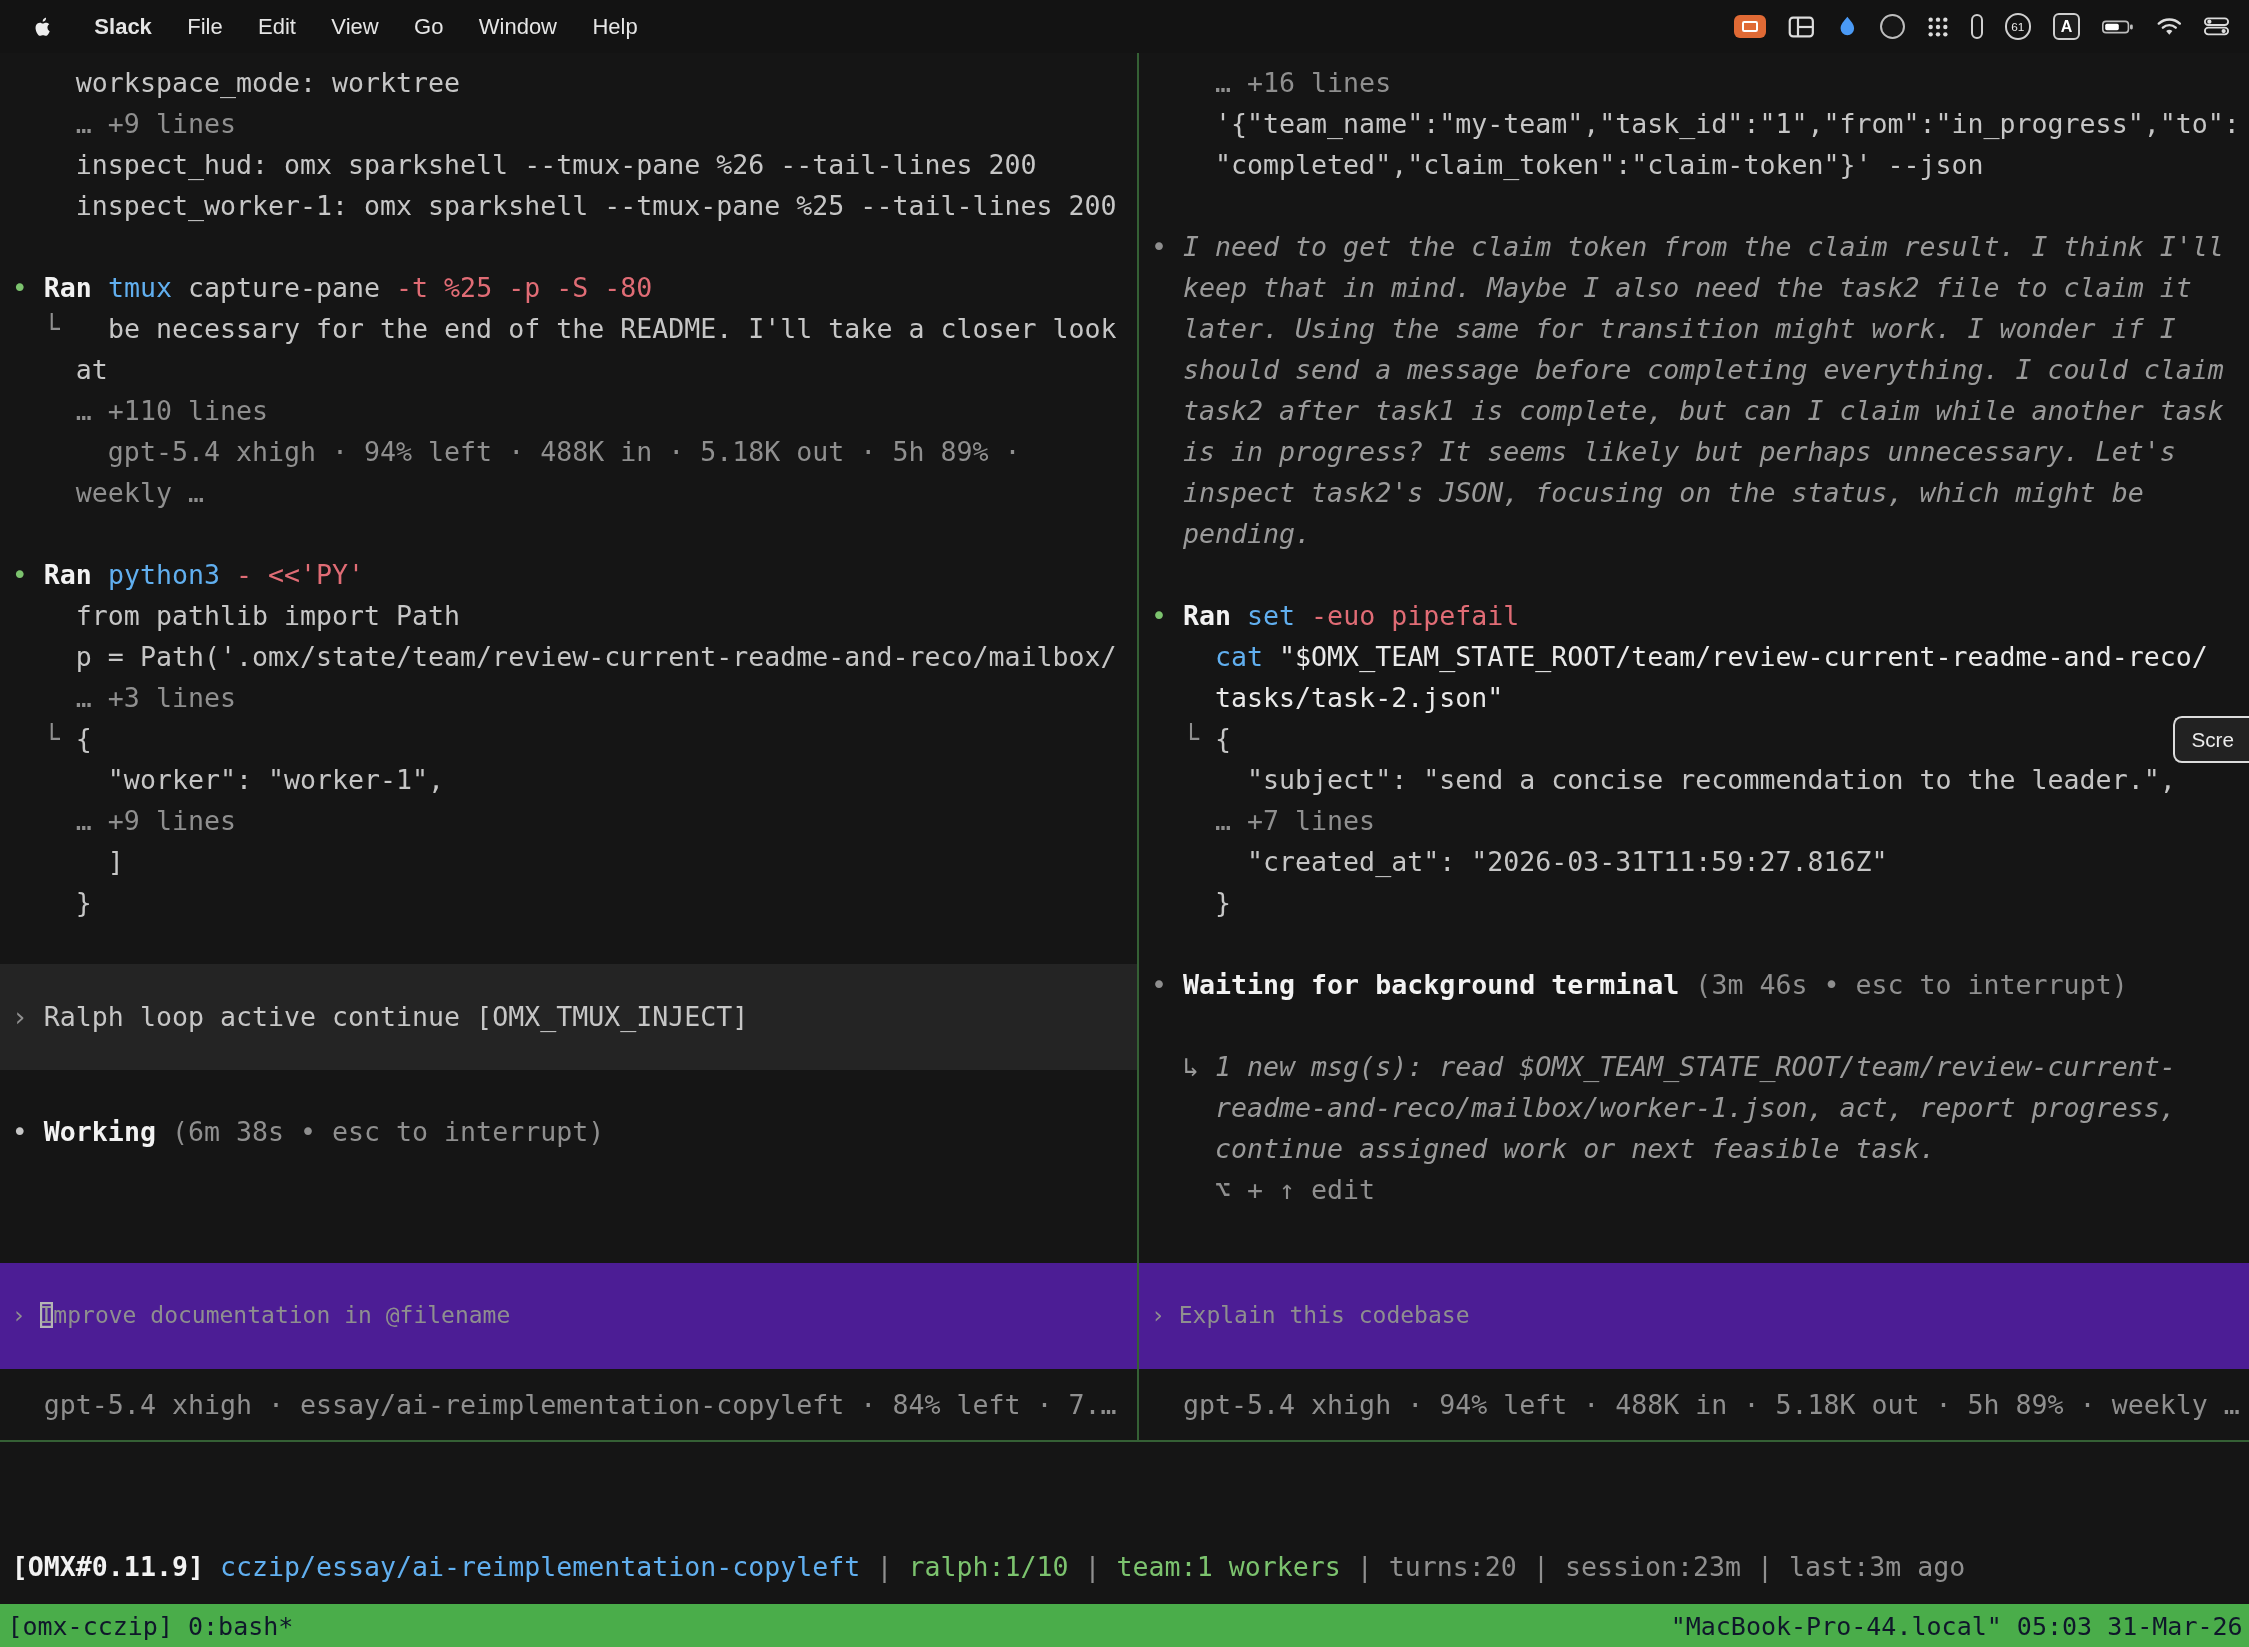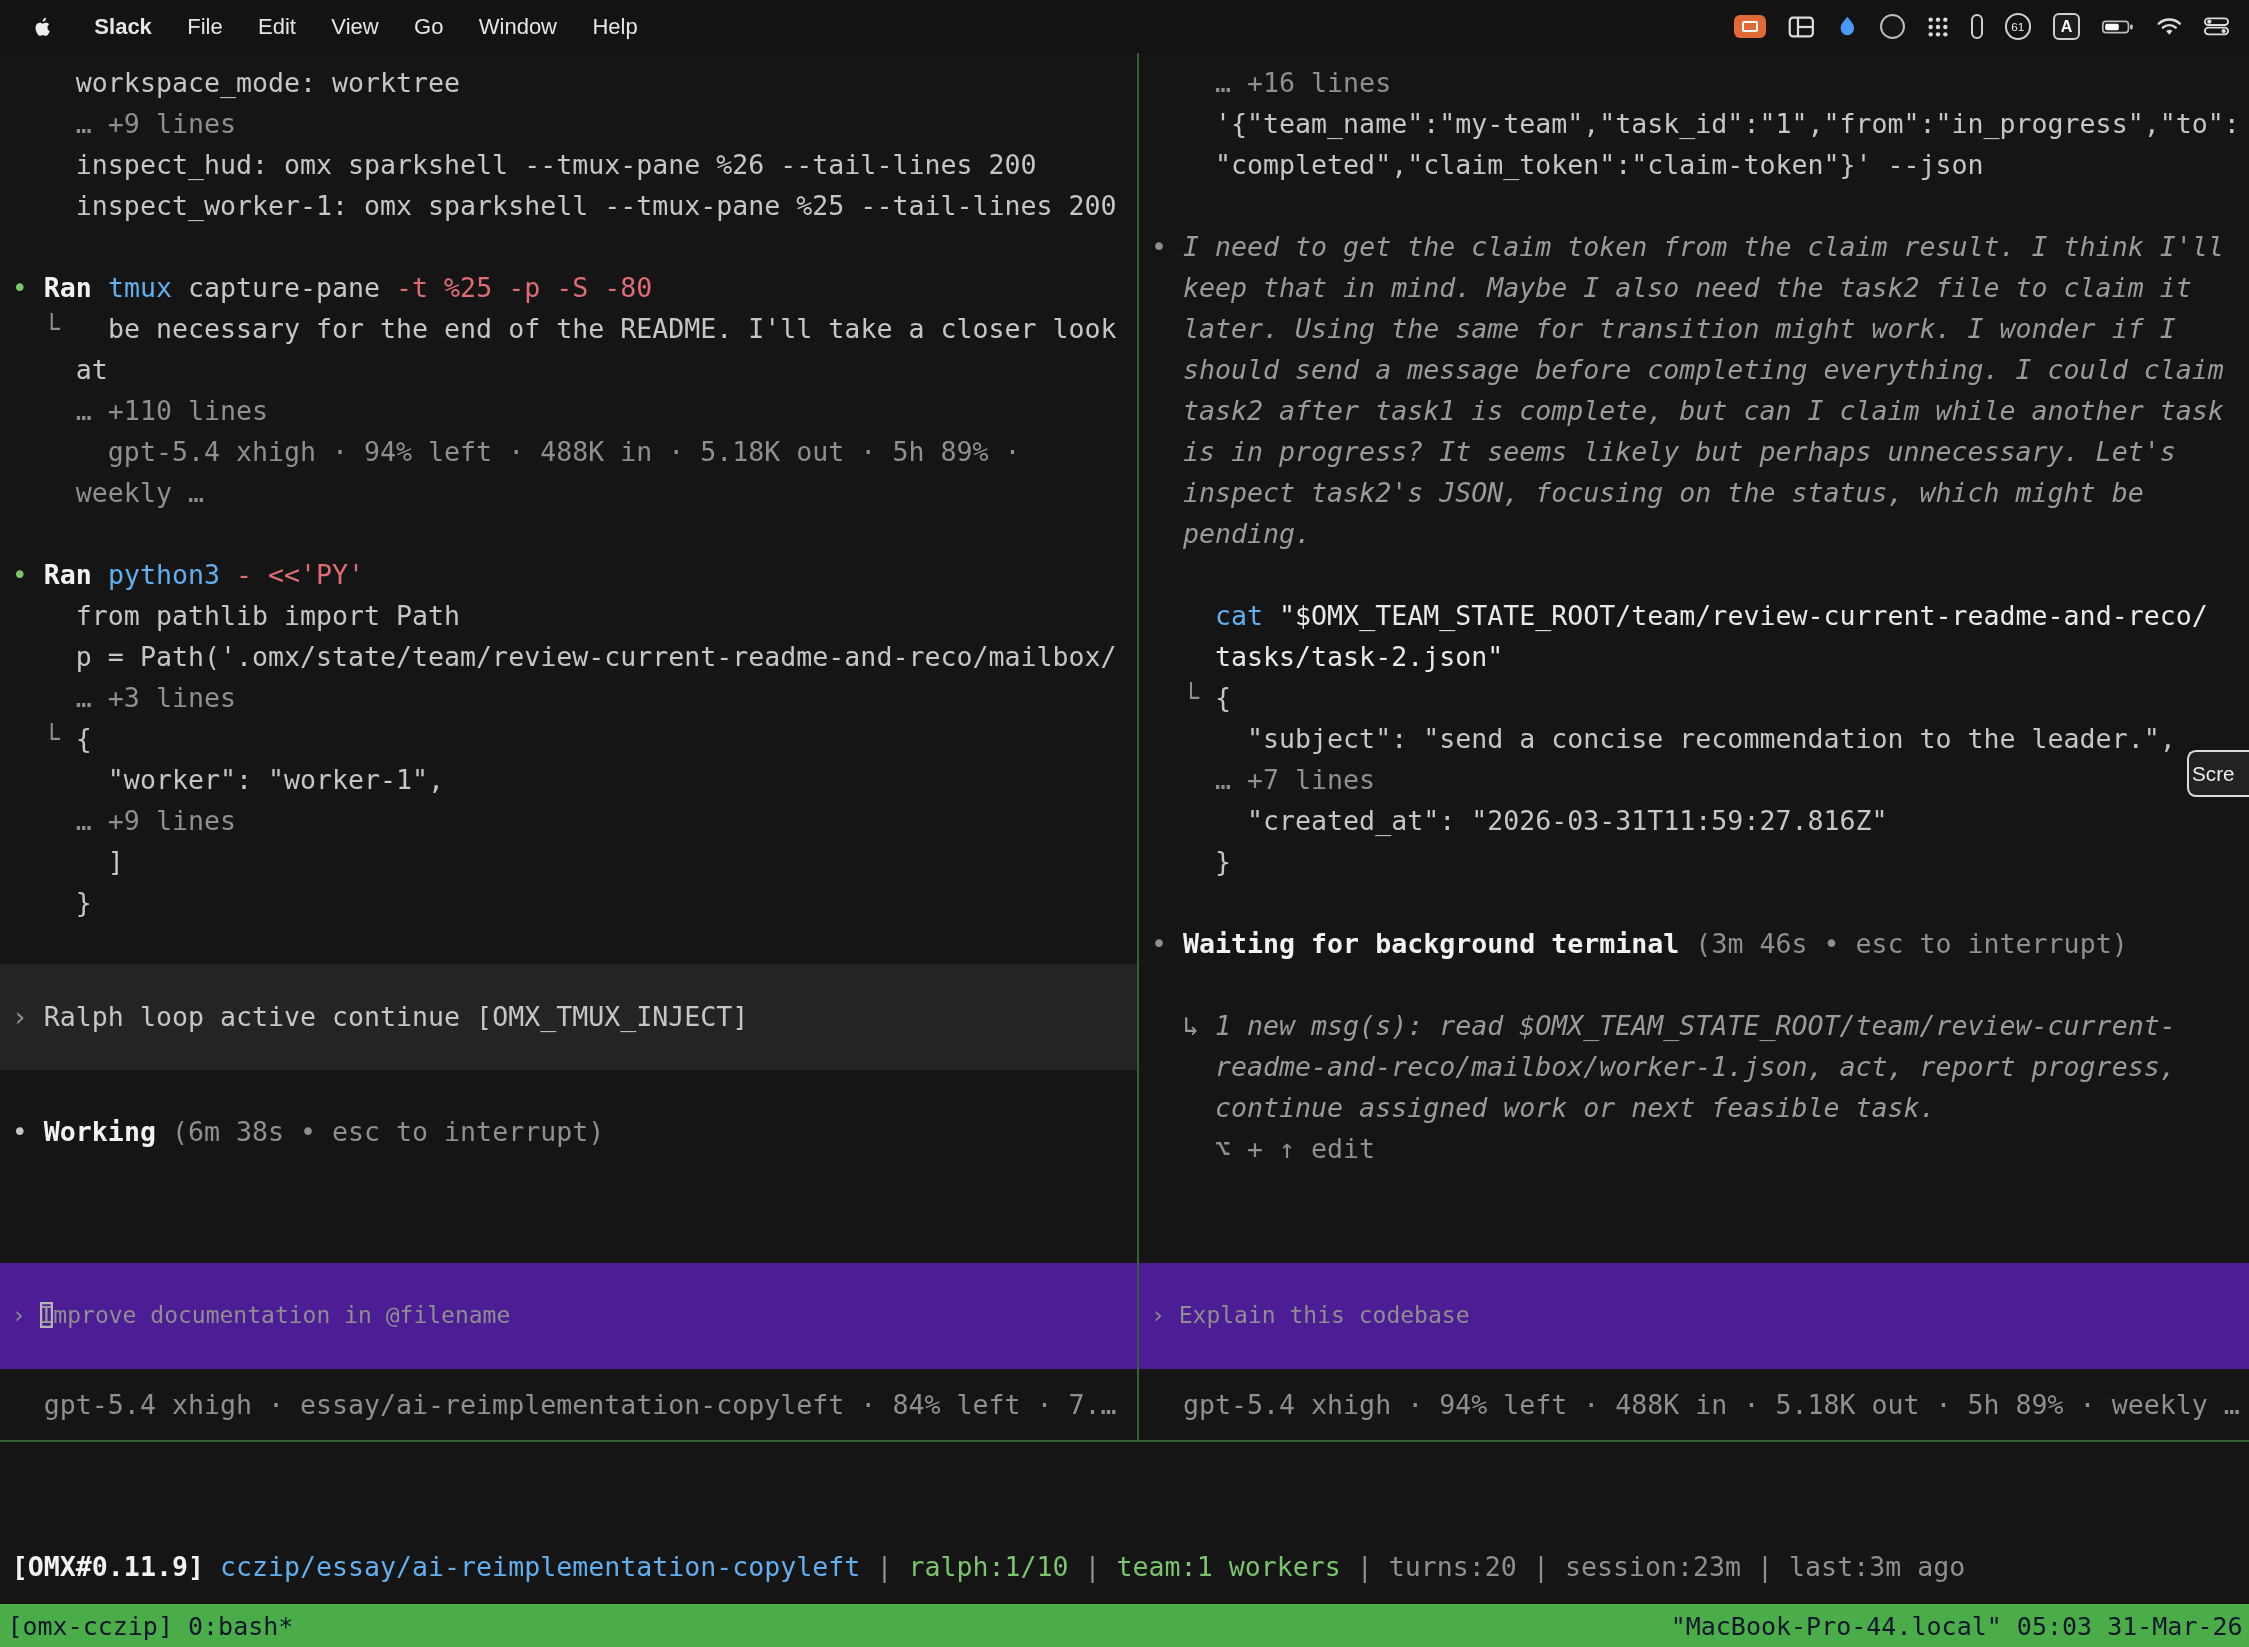--- a/index.html
+++ b/index.html
@@ -67,24 +67,24 @@
   
   .statuspane { height:162px; background:#151515; padding:22px 0 0 11.8px;
                 font-size:26.6px; line-height:41px; white-space:pre; flex:0 0 auto; overflow:hidden; }
 
   
   .tmuxbar { height:44px; background:#4aad4a; color:#0f172a; display:flex;
              align-items:center; justify-content:space-between; padding:0 7.4px;
              font-size:25px; white-space:pre; flex:0 0 auto; }
 
   
-  .scre-box { position:absolute; right:0; top:750px; height:47px; min-width:63px;
+  .scre-box { position:absolute; right:0; top:716px; height:47px; min-width:63px;
               border:2.2px solid #dcdcdc; border-right:none; border-radius:8.9px 0 0 8.9px;
               background:#222; color:#ececec; font-family:"Liberation Sans",sans-serif;
-              font-size:20.7px; display:flex; align-items:center; padding:0 3px; z-index:5; }
+              font-size:20.7px; display:flex; align-items:center; padding:0 16px; z-index:5; }
 </style>
 </head>
 <body>
 
 <div class="screen">
 
   <div class="menubar">
     <div class="menubar-left">
       <span class="mb-apple">
         <svg width="23.6" height="23.6" viewBox="0 0 24 24">
@@ -205,20 +205,21 @@
           <div class="tline"></div>
           <div class="tline"><span class="seg-dim">• </span><span class="seg-ital">I need to get the claim token from the claim result. I think I'll</span></div>
           <div class="tline"><span class="seg-ital">  keep that in mind. Maybe I also need the task2 file to claim it</span></div>
           <div class="tline"><span class="seg-ital">  later. Using the same for transition might work. I wonder if I</span></div>
           <div class="tline"><span class="seg-ital">  should send a message before completing everything. I could claim</span></div>
           <div class="tline"><span class="seg-ital">  task2 after task1 is complete, but can I claim while another task</span></div>
           <div class="tline"><span class="seg-ital">  is in progress? It seems likely but perhaps unnecessary. Let's</span></div>
           <div class="tline"><span class="seg-ital">  inspect task2's JSON, focusing on the status, which might be</span></div>
           <div class="tline"><span class="seg-ital">  pending.</span></div>
           <div class="tline"></div>
+          <div class="tline"><span class="seg-green">• </span><span class="seg-bold">Ran </span><span class="seg-blue">set </span><span class="seg-red">-euo pipefail</span></div>
           <div class="tline"><span class="seg-fg">    </span><span class="seg-blue">cat </span><span class="seg-white">"$OMX_TEAM_STATE_ROOT/team/review-current-readme-and-reco/</span></div>
           <div class="tline"><span class="seg-white">    tasks/task-2.json"</span></div>
           <div class="tline"><span class="seg-dim">  └ </span><span class="seg-fg">{</span></div>
           <div class="tline"><span class="seg-fg">      "subject": "send a concise recommendation to the leader.",</span></div>
           <div class="tline"><span class="seg-dim">    … +7 lines</span></div>
           <div class="tline"><span class="seg-fg">      "created_at": "2026-03-31T11:59:27.816Z"</span></div>
           <div class="tline"><span class="seg-fg">    }</span></div>
           <div class="tline"></div>
           <div class="tline"><span class="seg-dim">• </span><span class="seg-bold">Waiting for background terminal</span><span class="seg-dim"> (3m 46s • esc to interrupt)</span></div>
           <div class="tline"></div>

